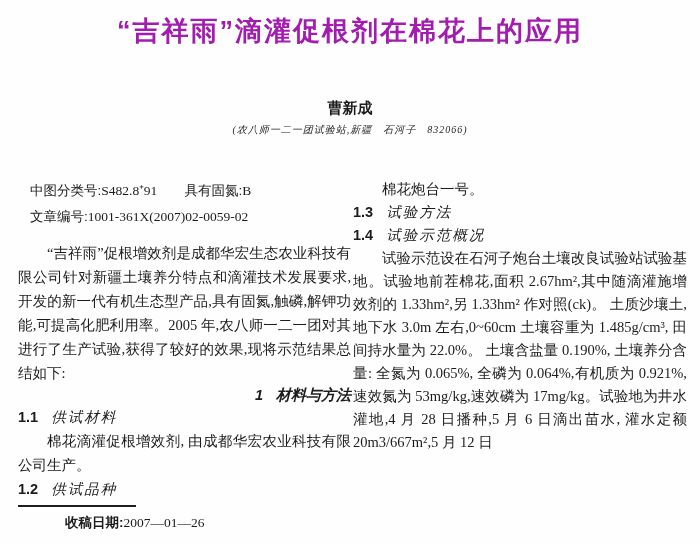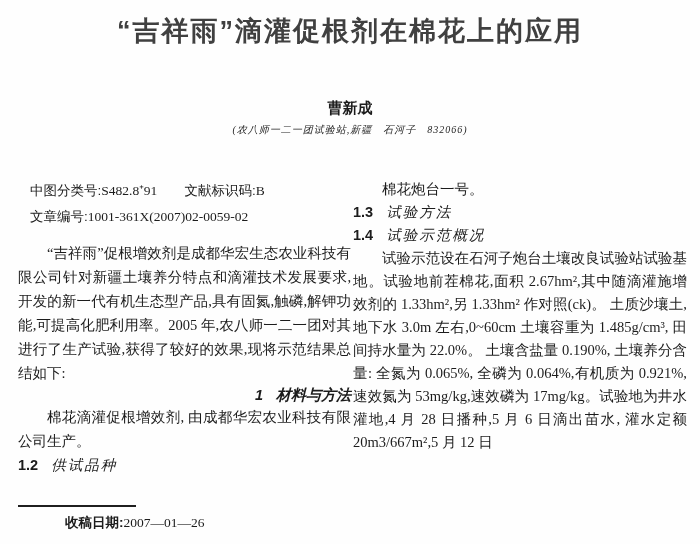--- a/index.html
+++ b/index.html
@@ -14,21 +14,21 @@
     font-family: "Liberation Serif", serif;
   }
   .title {
     position: absolute;
     top: 13px; left: 0; right: 0;
     text-align: center;
     font-family: "Liberation Sans", sans-serif;
     font-weight: bold;
     font-size: 27px;
     letter-spacing: 2px;
-    color: #404040;
+    color: #a21caf;
   }
   .author {
     position: absolute;
     top: 99px; left: 0; right: 0;
     text-align: center;
     font-family: "Liberation Sans", sans-serif;
     font-weight: bold;
     font-size: 15px;
   }
   .affiliation {
@@ -101,33 +101,36 @@
 
   <div class="author">曹新成</div>
 
   <div class="affiliation">(农八师一二一团试验站,新疆　石河子　832066)</div>
 
   <div class="col col-left">
 
     <div class="meta">
       <div class="meta-line">
         <span class="b">中图分类号:</span><span>S482.8⁺91</span>
-        <span class="b gap">文献标识码:</span><span>B</span>
+        <span class="b gap">具有固氮:</span><span>B</span>
       </div>
       <div class="meta-line">
         <span class="b">文章编号:</span><span>1001-361X(2007)02-0059-02</span>
       </div>
     </div>
 
     <p class="para">“吉祥雨”促根增效剂是成都华宏生态农业科技有限公司针对新疆土壤养分特点和滴灌技术发展要求,开发的新一代有机生态型产品,具有固氮,触磷,解钾功能,可提高化肥利用率。2005 年,农八师一二一团对其进行了生产试验,获得了较好的效果,现将示范结果总结如下:</p>
 
     <div class="h1">
       <span class="num">1</span><span>材料与方法</span>
     </div>
 
+    <div class="h2">
+      <span class="num">1.1</span><span class="kai">供试材料</span>
+    </div>
 
     <p class="para">棉花滴灌促根增效剂, 由成都华宏农业科技有限公司生产。</p>
 
     <div class="h2">
       <span class="num">1.2</span><span class="kai">供试品种</span>
     </div>
 
   </div>
 
   <div class="footnote">

